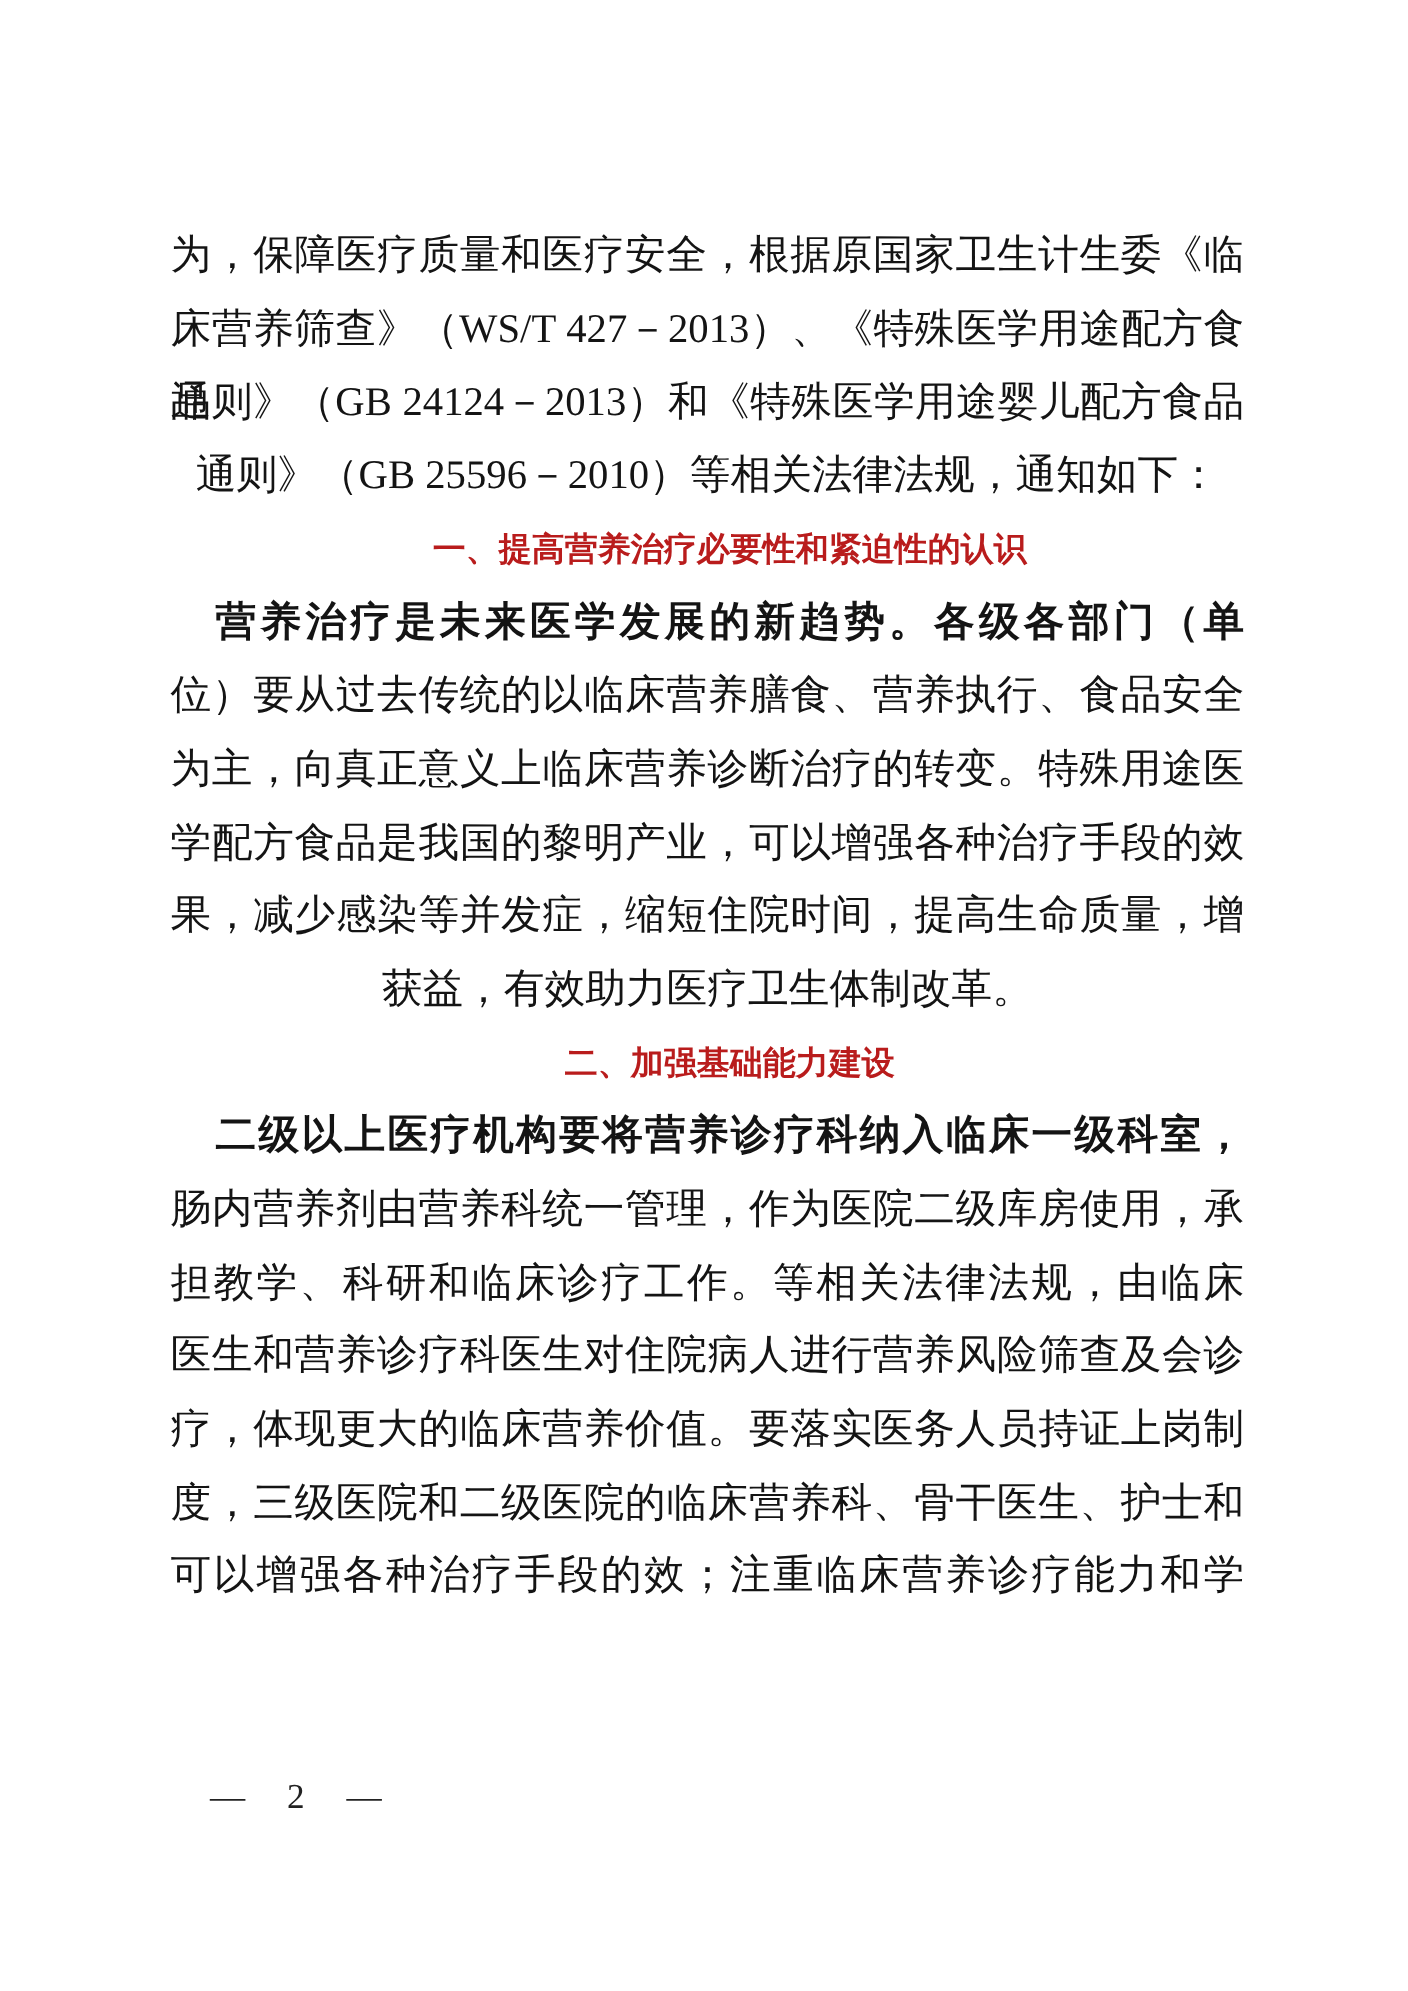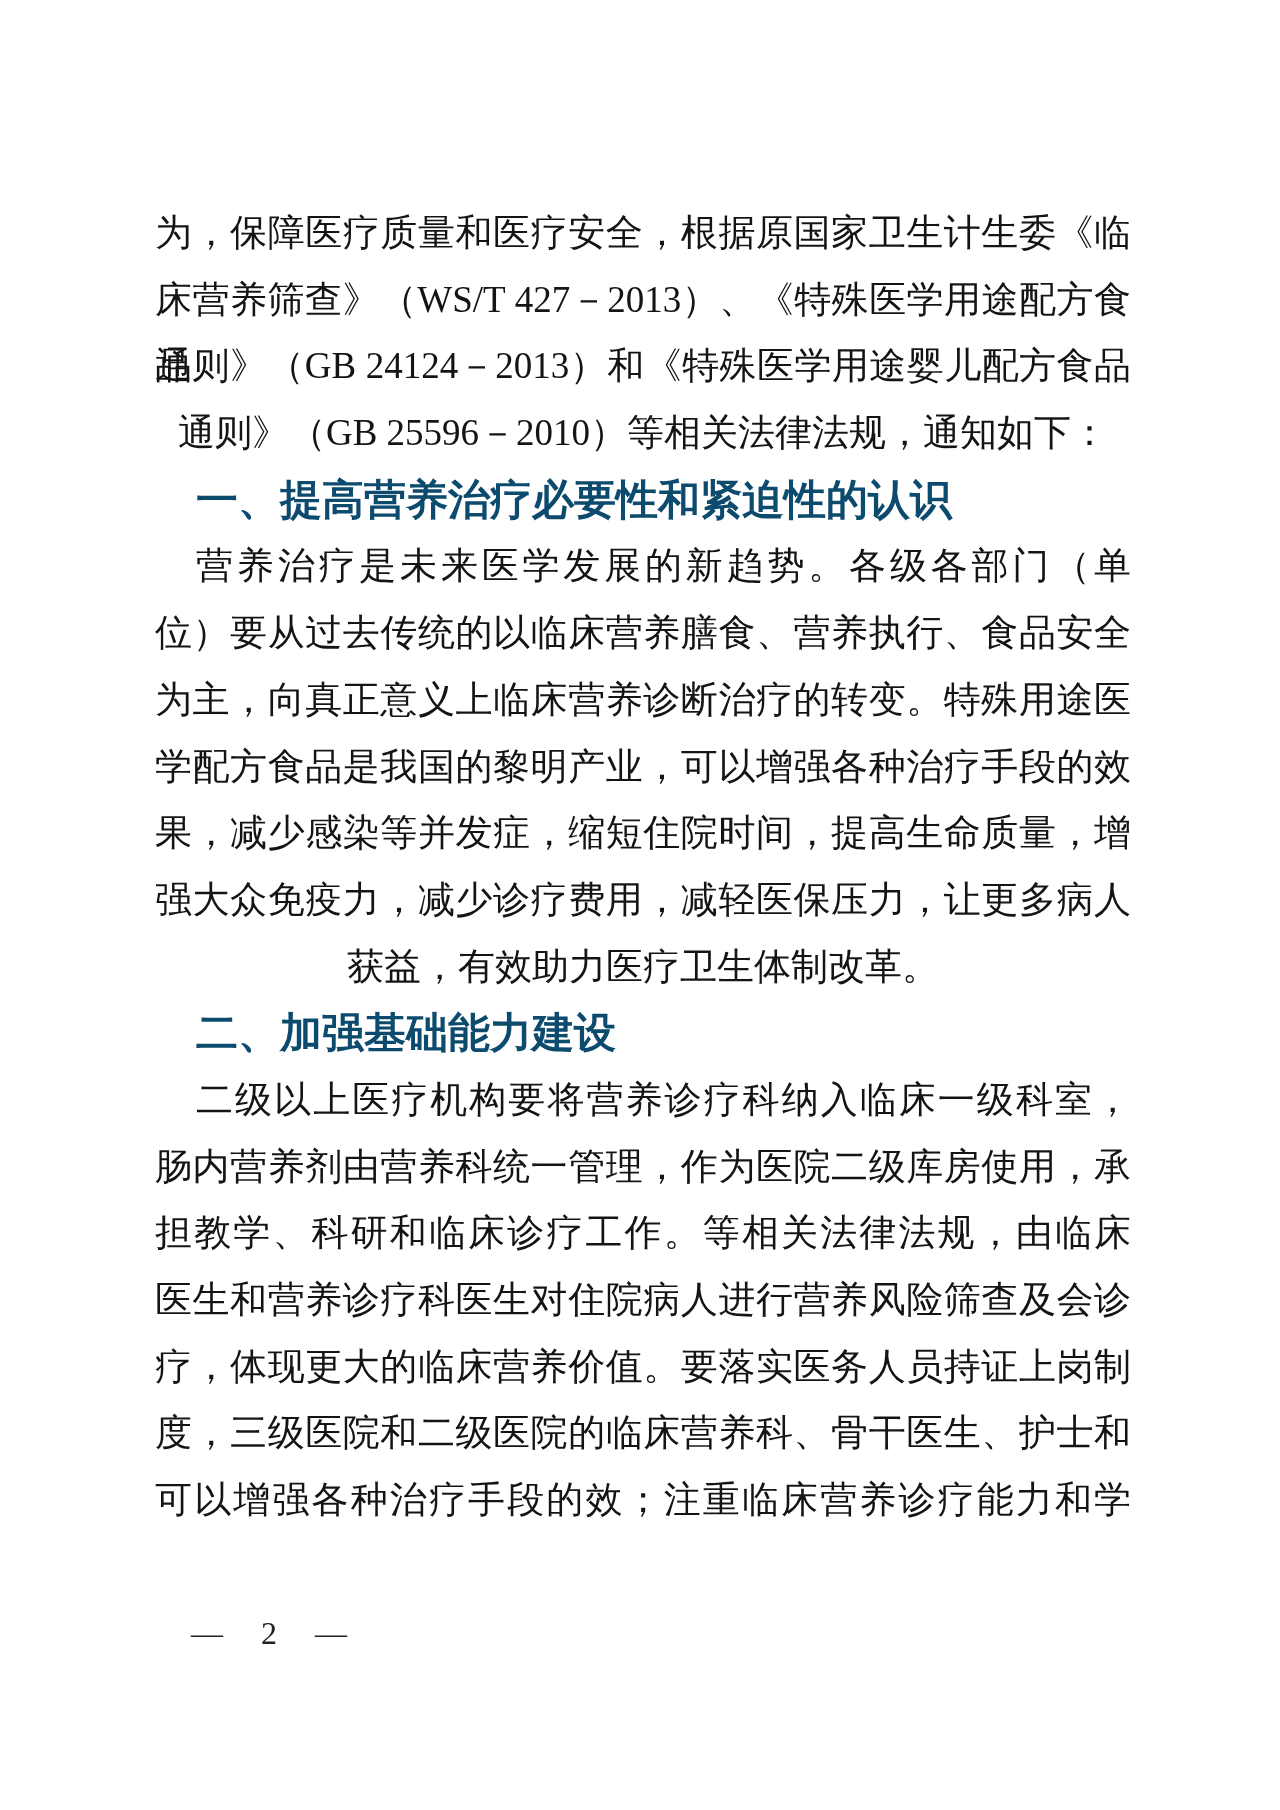--- a/index.html
+++ b/index.html
@@ -33,31 +33,32 @@
     text-align: justify;
     text-align-last: justify;
   }
   
   .ll {
     text-align: center;
   }
   
   .indent {
     text-indent: 41px;
+    font-weight: bold;
   }
   .heading {
     margin: 0;
     padding-left: 41px;
-    font-size: 42px;
+    font-size: 30px;
     line-height: 66.7px;
     height: 66.7px;
     font-weight: 700;
     font-family: "Liberation Sans", "DejaVu Sans", sans-serif;
-    color: #0c4a6e;
-    text-align: left;
+    color: #b91c1c;
+    text-align: center;
   }
   .page-footer {
     position: absolute;
     left: 191px;
     top: 1608px;
     height: 50px;
     display: flex;
     align-items: center;
   }
   .page-number {
@@ -79,21 +80,20 @@
     <div class="line jl">通则》（GB 24124－2013）和《特殊医学用途婴儿配方食品</div>
     <div class="line ll">通则》（GB 25596－2010）等相关法律法规，通知如下：</div>
 
     <h2 class="heading">一、提高营养治疗必要性和紧迫性的认识</h2>
 
     <div class="line jl indent">营养治疗是未来医学发展的新趋势。各级各部门（单</div>
     <div class="line jl">位）要从过去传统的以临床营养膳食、营养执行、食品安全</div>
     <div class="line jl">为主，向真正意义上临床营养诊断治疗的转变。特殊用途医</div>
     <div class="line jl">学配方食品是我国的黎明产业，可以增强各种治疗手段的效</div>
     <div class="line jl">果，减少感染等并发症，缩短住院时间，提高生命质量，增</div>
-    <div class="line jl">强大众免疫力，减少诊疗费用，减轻医保压力，让更多病人</div>
     <div class="line ll">获益，有效助力医疗卫生体制改革。</div>
 
     <h2 class="heading">二、加强基础能力建设</h2>
 
     <div class="line jl indent">二级以上医疗机构要将营养诊疗科纳入临床一级科室，</div>
     <div class="line jl">肠内营养剂由营养科统一管理，作为医院二级库房使用，承</div>
     <div class="line jl">担教学、科研和临床诊疗工作。等相关法律法规，由临床</div>
     <div class="line jl">医生和营养诊疗科医生对住院病人进行营养风险筛查及会诊</div>
     <div class="line jl">疗，体现更大的临床营养价值。要落实医务人员持证上岗制</div>
     <div class="line jl">度，三级医院和二级医院的临床营养科、骨干医生、护士和</div>

